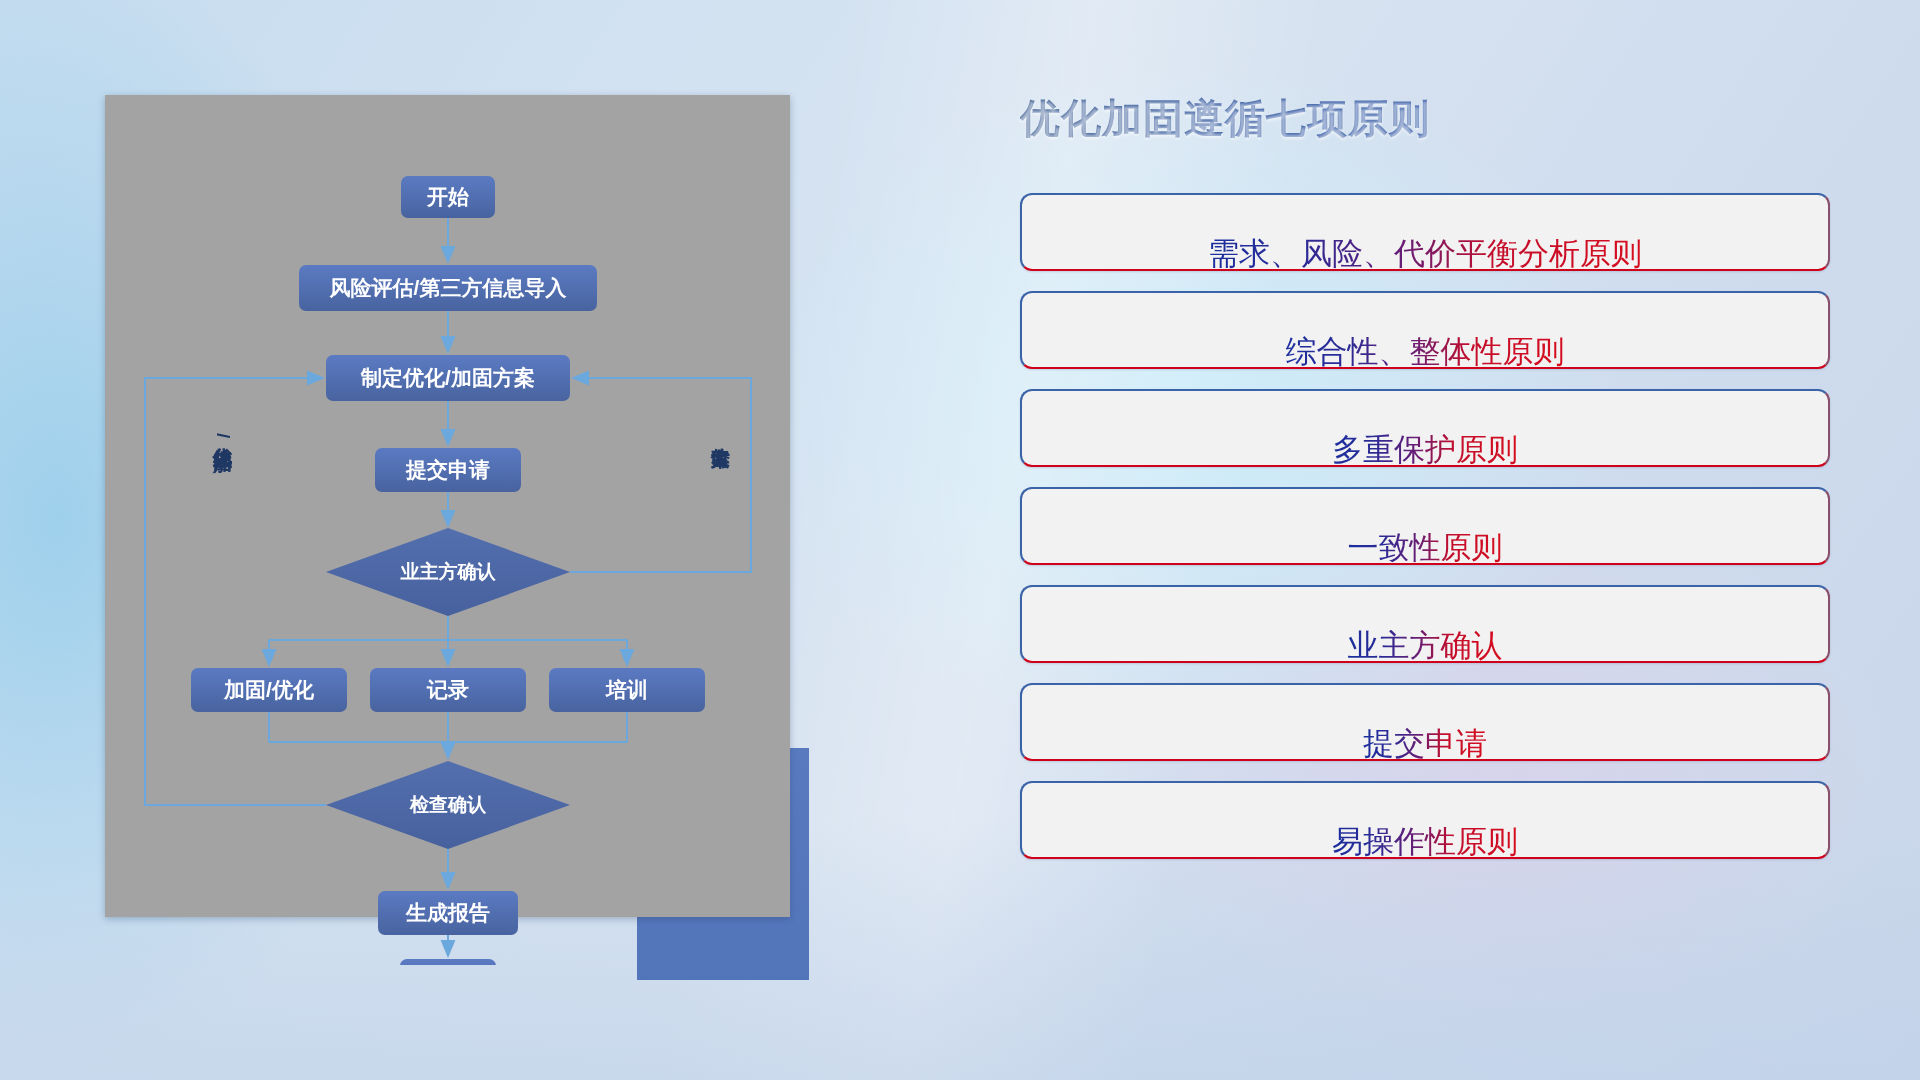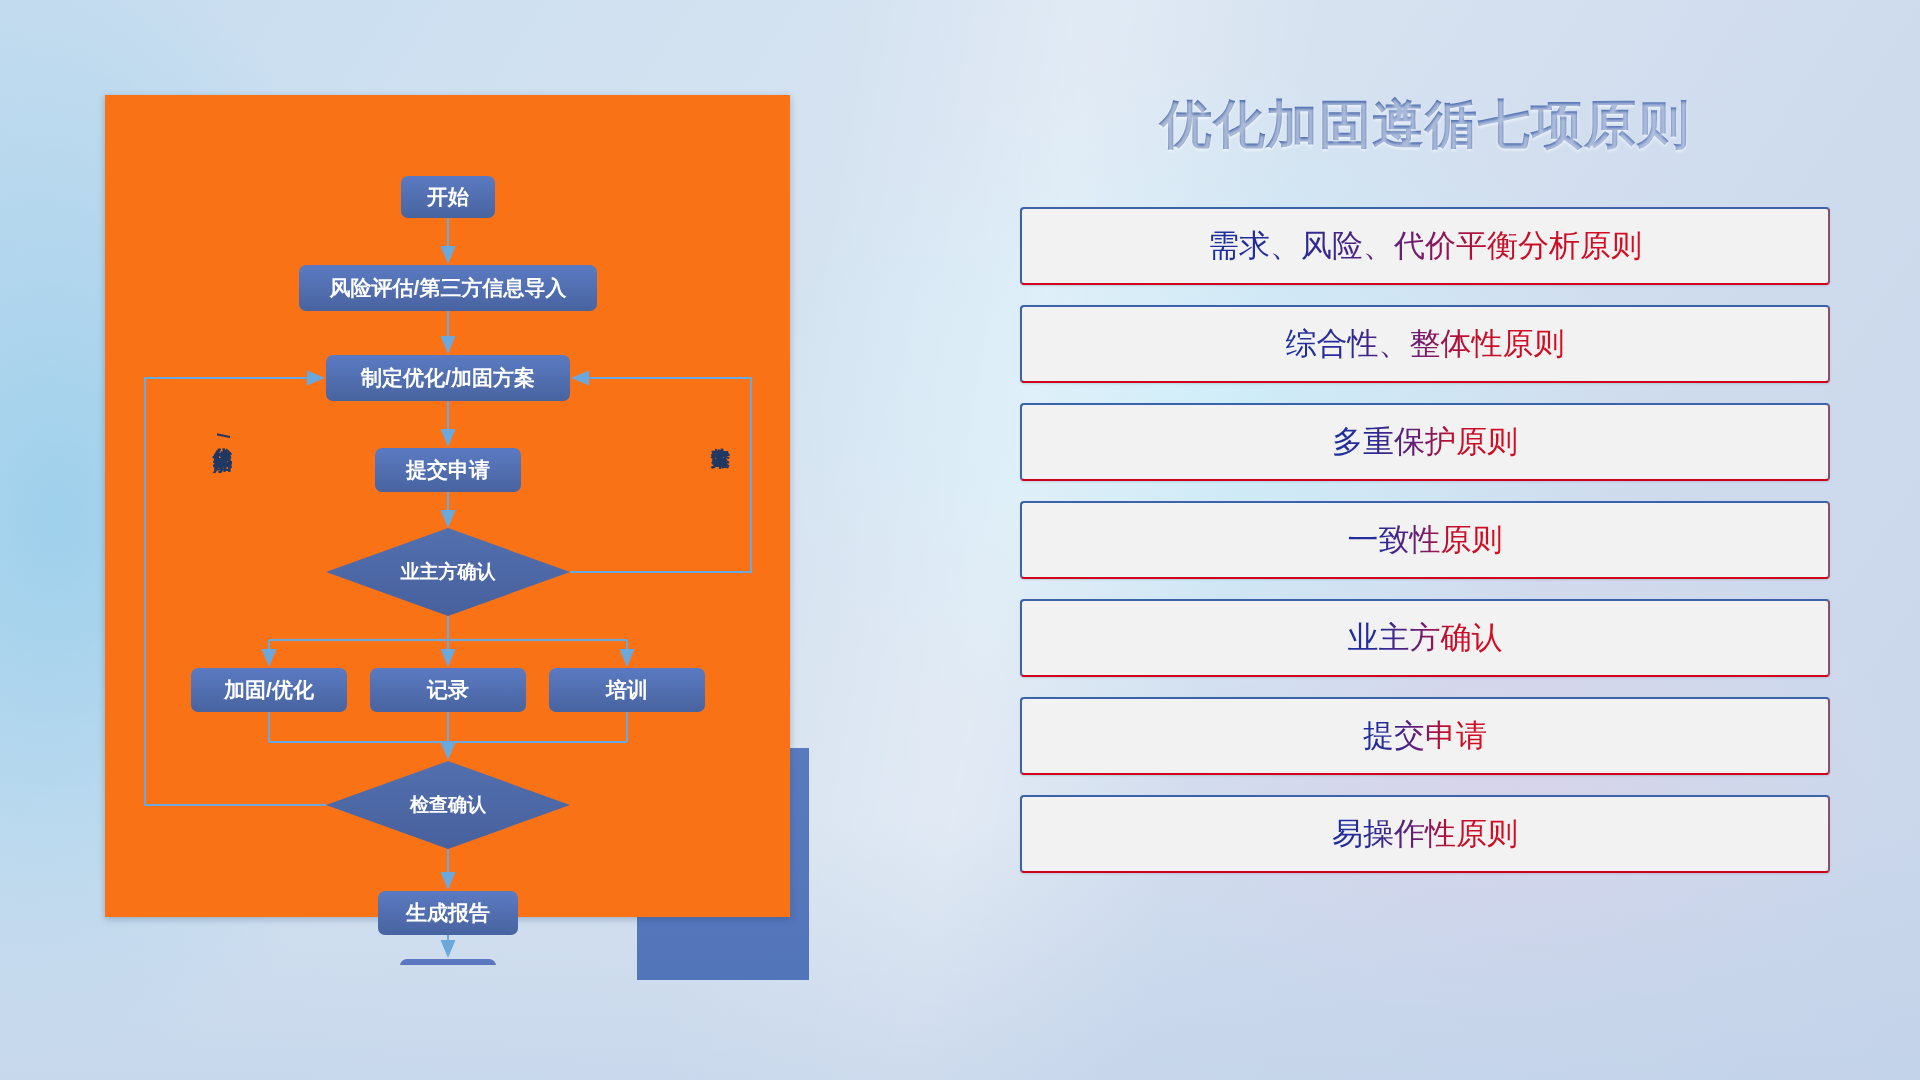--- a/index.html
+++ b/index.html
@@ -48,21 +48,21 @@
     width: 172px;
     height: 232px;
     background: linear-gradient(180deg, #5a7ac0 0%, #5274b9 100%);
   }
   #flow-card {
     position: absolute;
     left: 105px;
     top: 95px;
     width: 685px;
     height: 822px;
-    background: #f97316;
+    background: #a3a3a3;
     box-shadow: 0 2px 7px rgba(40,70,110,0.32);
   }
   #flow-svg {
     position: absolute;
     left: 0; top: 0;
     width: 685px;
     height: 870px;
   }
   .node-label {
     font-family: "Liberation Sans", "DejaVu Sans", sans-serif;
@@ -81,22 +81,22 @@
 
   
   #panel-right {
     position: absolute;
     left: 1020px;
     top: 95px;
     width: 810px;
     height: 900px;
   }
   #panel-title {
-    text-align: center;
-    font-size: 52px;
+    text-align: left;
+    font-size: 40px;
     font-weight: bold;
     letter-spacing: 1px;
     color: #4a6fb4;
     background: linear-gradient(90deg, #54719f 0%, #4769ab 30%, #4a6cb0 60%, #5b7cbc 100%);
     -webkit-background-clip: text;
     background-clip: text;
     -webkit-text-fill-color: transparent;
     text-shadow: 0 2px 3px rgba(255,255,255,0.55);
     margin: 0;
     padding: 0 0 6px 0;
@@ -104,28 +104,28 @@
   }
   #principle-list {
     margin-top: 46px;
     display: flex;
     flex-direction: column;
     gap: 20px;
   }
   .principle-item {
     position: relative;
     height: 74px;
-    border-radius: 4px;
+    border-radius: 12px;
     background: #f2f2f2;
     border-top: 2px solid #3a63a8;
     border-left: 2px solid #3a63a8;
     border-right: 2px solid #8a4f6a;
     border-bottom: 2px solid #d0021b;
     display: flex;
-    align-items: center;
+    align-items: flex-end;
     justify-content: center;
     box-shadow: 0 1px 2px rgba(60,80,120,0.18);
   }
   .principle-text {
     font-size: 31px;
     font-weight: normal;
     background: linear-gradient(90deg, #1b2f9e 0%, #2b2a96 22%, #6b1d73 46%, #c40d2a 66%, #d60d1f 100%);
     -webkit-background-clip: text;
     background-clip: text;
     -webkit-text-fill-color: transparent;

